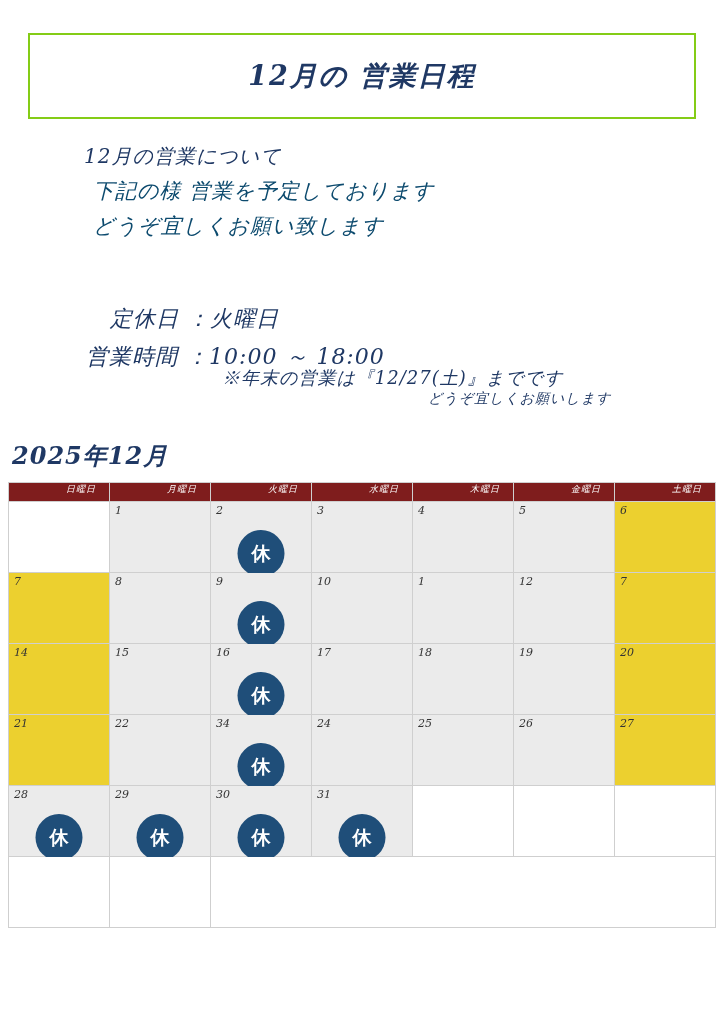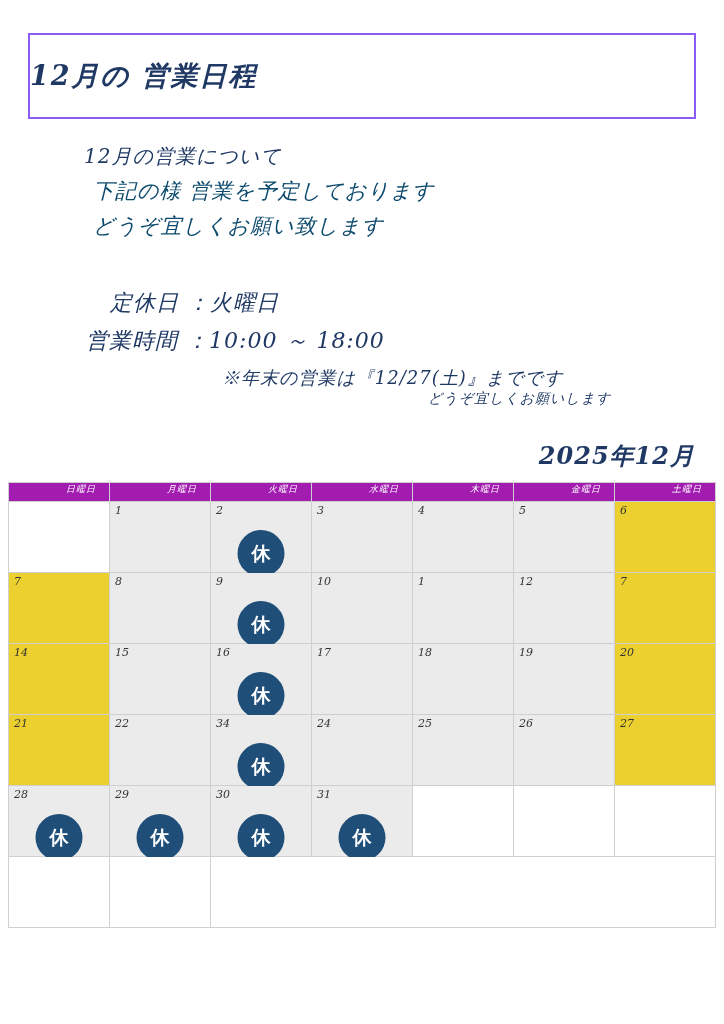--- a/index.html
+++ b/index.html
@@ -21,24 +21,25 @@
     box-sizing: border-box;
   }
 
   
   .title-box {
     position: absolute;
     left: 28px;
     top: 33px;
     width: 668px;
     height: 86px;
-    border: 2px solid #8b5cf6;
+    border: 2px solid #84cc16;
     box-sizing: border-box;
     display: flex;
     align-items: center;
+    justify-content: center;
   }
   .title-text {
     font-family: "DejaVu Serif", serif;
     font-size: 27px;
     font-weight: bold;
     font-style: italic;
     letter-spacing: 2px;
     color: #1f3864;
   }
 
@@ -63,21 +64,21 @@
     color: #0c4a6e;
     letter-spacing: 1px;
     margin-top: 7px;
     margin-left: 9px;
   }
 
   
   .hours {
     position: absolute;
     left: 86px;
-    top: 288px;
+    top: 304px;
     width: 600px;
   }
   .hours-row {
     font-family: "DejaVu Serif", serif;
     font-size: 22px;
     font-style: italic;
     color: #1f3864;
     letter-spacing: 1px;
     margin-bottom: 8px;
   }
@@ -104,46 +105,47 @@
     letter-spacing: 1px;
     color: #1f3864;
   }
 
   
   .cal-heading {
     position: absolute;
     left: 0;
     top: 440px;
     width: 695px;
-    text-align: right;
+    text-align: left;
     font-family: "DejaVu Serif", serif;
     font-size: 24px;
     font-style: italic;
     font-weight: bold;
     color: #1f3864;
     letter-spacing: 1px;
+    padding-left: 12px;
   }
 
   
   .calendar {
     position: absolute;
     left: 8px;
     top: 482px;
     width: 708px;
     border-collapse: collapse;
     table-layout: fixed;
   }
   .calendar th, .calendar td {
     border: 1px solid #cfcfcf;
     padding: 0;
     vertical-align: top;
   }
   .calendar th {
     height: 18px;
-    background: #a21caf;
+    background: #7f1d1d;
     color: #ffffff;
     font-family: "DejaVu Serif", serif;
     font-size: 9px;
     font-weight: normal;
     font-style: italic;
     letter-spacing: 1px;
     text-align: center;
     padding-left: 44px;
   }
   .calendar td {

